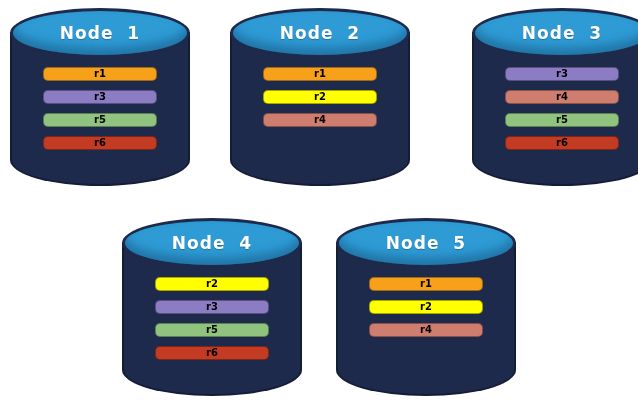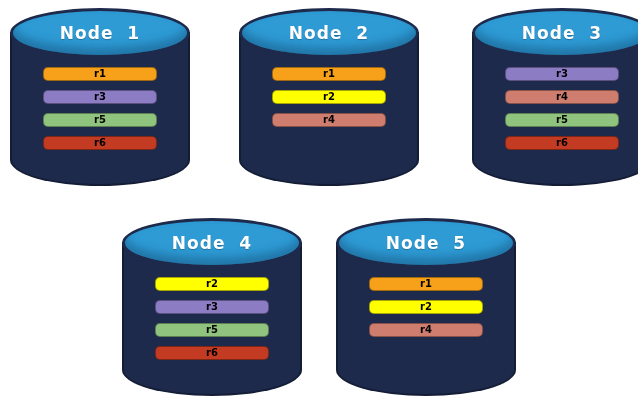--- a/index.html
+++ b/index.html
@@ -15,21 +15,21 @@
     background: #ffffff;
     overflow: hidden;
   }
   .cyl {
     position: absolute;
     width: 180px;
     height: 178px;
   }
   
   .cyl.n0 { left: 10px;  top: 8px; }
-  .cyl.n1 { left: 239px; top: 8px; }
+  .cyl.n1 { left: 230px; top: 8px; }
   .cyl.n2 { left: 447px; top: 8px; margin-left: 25px; }
   .cyl.n3 { left: 122px; top: 218px; }
   .cyl.n4 { left: 336px; top: 218px; }
 
   .cyl-body {
     position: absolute;
     left: 0;
     top: 24px;
     width: 180px;
     height: 154px;

